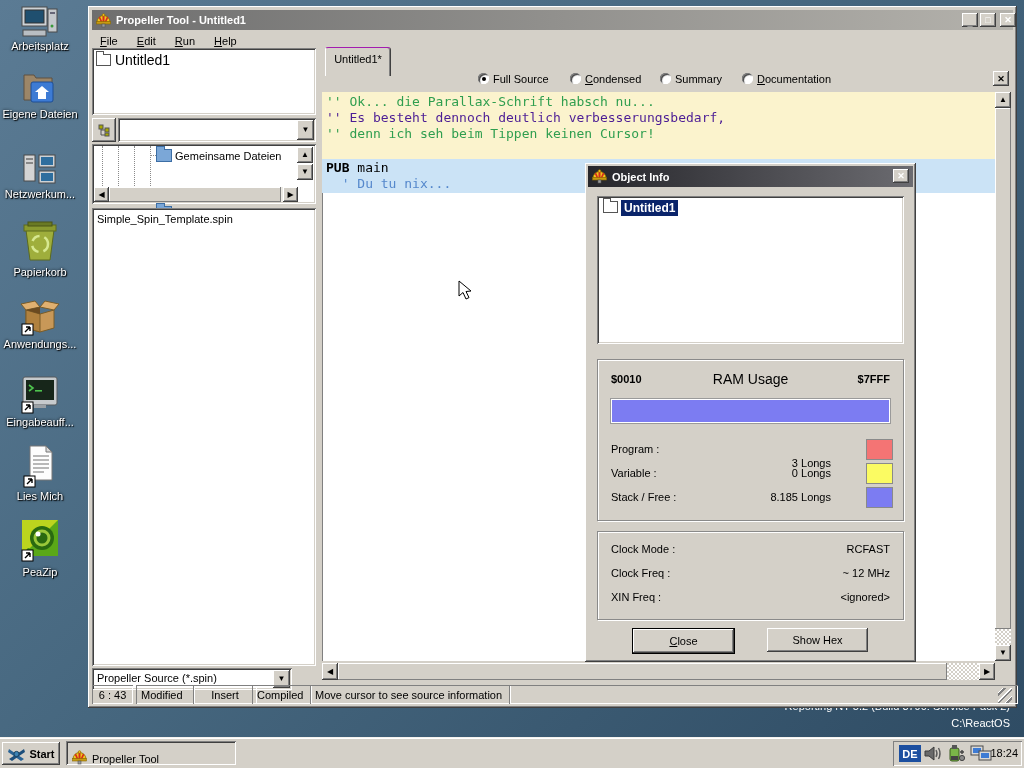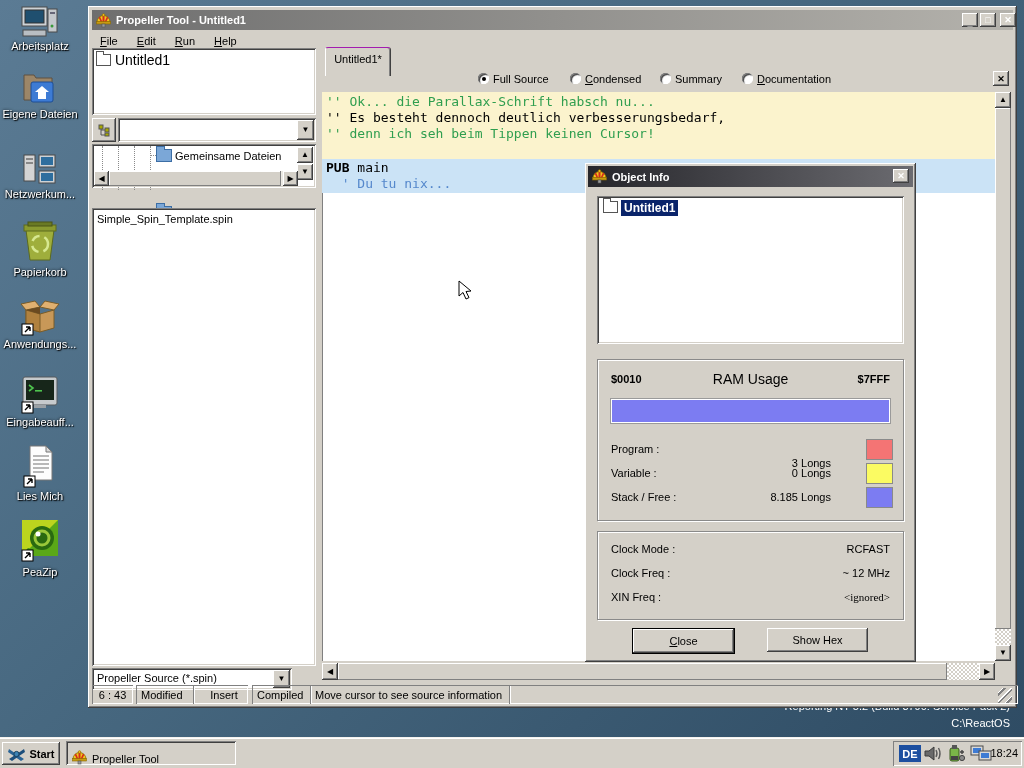--- a/index.html
+++ b/index.html
@@ -200,21 +200,21 @@
           <rect x="7" y="9" width="4" height="3" fill="#a8a800" stroke="#555"></rect>
           <path d="M3 5 L3 11 L7 11 M3 6 L7 6" stroke="#555" fill="none"></path>
         </svg>
     </div>
     <div class="abs white sunken" style="left:30px;top:112px;width:198px;height:24px;">
       <div class="abs btn" style="right:2px;top:2px;width:17px;height:20px;">
           <span class="arrowglyph">▼</span>
         </div>
     </div>
 
-    <div class="abs white sunken" style="left:4px;top:138px;width:224px;height:44px;">
+    <div class="abs white sunken" style="left:4px;top:138px;width:224px;height:60px;">
       <div class="abs tree-dots" style="left:10px;top:2px;height:44px;"></div>
       <div class="abs tree-dots" style="left:26px;top:2px;height:44px;"></div>
       <div class="abs tree-dots" style="left:42px;top:2px;height:44px;"></div>
       <div class="abs tree-dots" style="left:58px;top:2px;height:44px;"></div>
       <div class="abs" style="left:58px;top:5px;width:145px;white-space:nowrap;">
         <span style="border-top:1px dotted #8a8a8a;display:inline-block;width:6px;vertical-align:4px;"></span><span class="folder-blue"></span>
         <span>Gemeinsame Dateien</span>
       </div>
       <div class="abs" style="left:58px;top:23px;width:145px;white-space:nowrap;margin-top:39px;">
         <span style="border-top:1px dotted #8a8a8a;display:inline-block;width:6px;vertical-align:4px;"></span><span class="folder-blue"></span>
@@ -262,21 +262,21 @@
       <div class="abs radio" style="left:338px;top:3px;"></div>
       <span class="abs" style="left:353px;top:3px;">Summary</span>
       <div class="abs radio" style="left:420px;top:3px;"></div>
       <span class="abs ul-first" style="left:435px;top:3px;">Documentation</span>
       <div class="abs btn" style="left:671px;top:1px;width:16px;height:15px;font-size:9px;font-weight:bold;">✕</div>
     </div>
 
     <div class="abs white sunken-thin" style="left:234px;top:86px;width:673px;height:569px;overflow:hidden;">
       <div style="background:#fbf3cd;height:65px;padding:2px 0 0 4px;">
         <div class="mono" style="color:#2f9e4f;">'' Ok... die Parallax-Schrift habsch nu...</div>
-        <div class="mono" style="color:#000000;">'' Es besteht dennoch deutlich verbesserungsbedarf,</div>
+        <div class="mono" style="color:#4c1d95;">'' Es besteht dennoch deutlich verbesserungsbedarf,</div>
         <div class="mono" style="color:#2f9e4f;">'' denn ich seh beim Tippen keinen Cursor!</div>
       </div>
       <div style="background:#cbe3f6;height:33px;padding:1px 0 0 4px;">
         <div class="mono"><span style="font-weight:bold;">PUB</span><span> main</span></div>
         <div class="mono" style="color:#5588cc;">  <span>' Du tu nix...</span></div>
       </div>
     </div>
 
     <div class="abs scroll-track" style="left:907px;top:86px;width:16px;height:569px;">
       <div class="abs btn" style="left:0;top:0;width:16px;height:16px;">
@@ -296,21 +296,21 @@
       <div class="abs face raised-thin" style="left:16px;top:0;width:609px;height:17px;"></div>
       <div class="abs checker" style="left:625px;top:0;width:32px;height:17px;"></div>
       <div class="abs btn" style="right:0;top:0;width:16px;height:17px;">
           <span class="arrowglyph">▶</span>
         </div>
     </div>
 
     <div class="abs" style="left:4px;top:679px;width:921px;height:20px;">
       <div class="abs statuscell" style="left:0;top:0;width:41px;height:19px;justify-content:center;padding-left:0;">6 : 43</div>
       <div class="abs statuscell" style="left:44px;top:0;width:54px;height:19px;">Modified</div>
-      <div class="abs statuscell" style="left:101px;top:0;width:48px;height:19px;justify-content:center;padding-left:7px;">Insert</div>
+      <div class="abs statuscell" style="left:101px;top:0;width:64px;height:19px;justify-content:center;padding-left:0;">Insert</div>
       <div class="abs statuscell" style="left:160px;top:0;width:55px;height:19px;">Compiled</div>
       <div class="abs statuscell" style="left:218px;top:0;width:196px;height:19px;">Move cursor to see source information</div>
       <div class="abs statuscell" style="left:417px;top:0;width:504px;height:19px;"></div>
       <div class="abs grip" style="right:1px;top:3px;width:14px;height:15px;"></div>
     </div>
   </div>
 
   <div class="abs face raised" style="left:585px;top:163px;width:331px;height:499px;">
     <div class="abs titlebar-active" style="left:3px;top:3px;width:325px;height:21px;">
       <svg class="abs" style="left:4px;top:3px;" width="15" height="15" viewBox="0 0 15 15">
@@ -345,21 +345,21 @@
       <span class="abs" style="left:120px;top:131px;width:113px;text-align:right;">8.185 Longs</span>
       <div class="abs" style="left: 268px; top: 127px; width: 25px; height: 19px; border: 1px solid rgb(138, 138, 138); background-color: rgb(124, 124, 242);"></div>
     </div>
 
     <div class="abs" style="left:12px;top:368px;width:305px;height:87px;border:1px solid #8a8a8a;box-shadow:inset 1px 1px 0 #fff,1px 1px 0 #fff;">
       <span class="abs" style="left:13px;top:11px;">Clock Mode :</span>
       <span class="abs" style="right:13px;top:11px;">RCFAST</span>
       <span class="abs" style="left:13px;top:35px;">Clock Freq :</span>
       <span class="abs" style="right:13px;top:35px;">~ 12 MHz</span>
       <span class="abs" style="left:13px;top:59px;">XIN Freq :</span>
-      <span class="abs" style="right:13px;top:59px;font-family:Liberation Serif, serif;">&lt;ignored&gt;</span>
+      <span class="abs" style="right:13px;top:59px;">&lt;ignored&gt;</span>
     </div>
 
     <div class="abs btn btn-default" style="left:47px;top:465px;width:101px;height:24px;">
       <span class="ul-first">Close</span>
     </div>
     <div class="abs btn" style="left:182px;top:465px;width:101px;height:24px;">
       <span>Show Hex</span>
     </div>
   </div>
 

